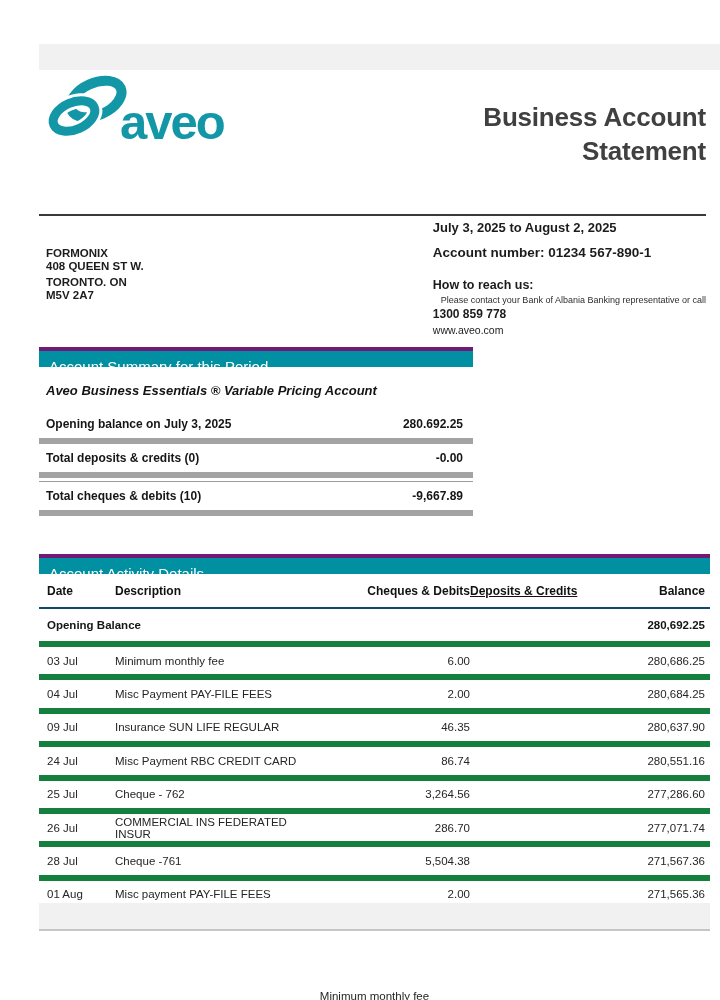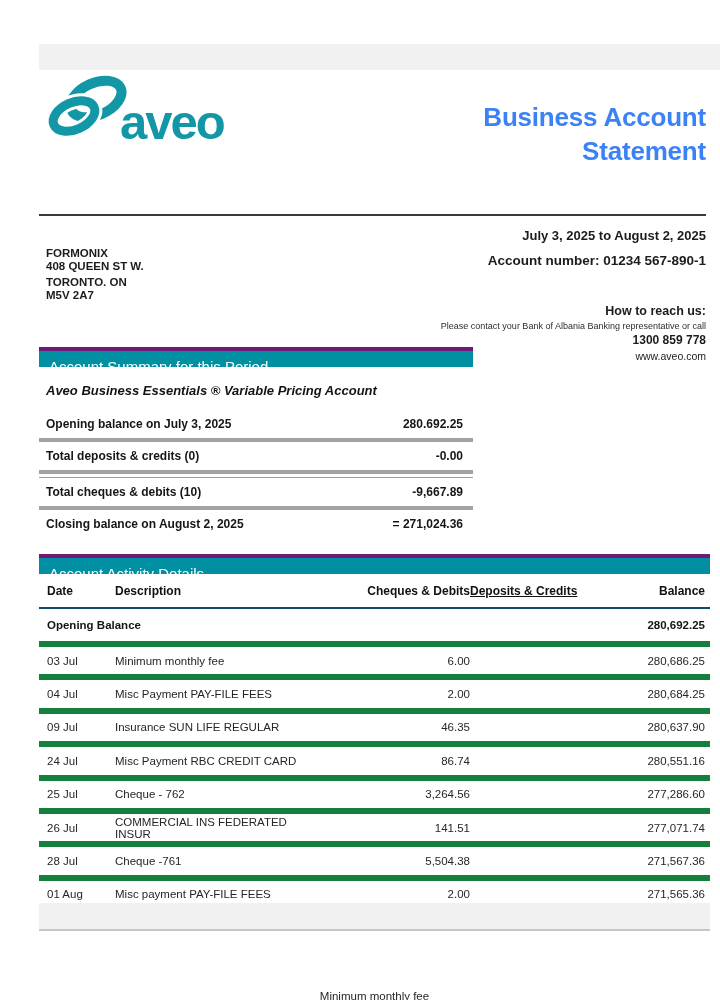--- a/index.html
+++ b/index.html
@@ -11,49 +11,49 @@
   .bottomband{position:absolute;left:39px;top:903px;width:671px;height:26px;background:#f1f1f1;
               border-bottom:2px solid #c6c6c6;}
 
   
   .logo{position:absolute;left:44px;top:74px;display:flex;align-items:flex-end;}
   .logo svg{display:block;}
   .logo-text{font-size:49px;font-weight:bold;color:#1397a7;letter-spacing:-2px;line-height:0.82;
              margin-left:-8px;}
 
   
-  .doc-title{position:absolute;right:14px;top:100px;text-align:right;color:#3b82f6;
+  .doc-title{position:absolute;right:14px;top:100px;text-align:right;color:#404040;
              font-size:26px;font-weight:bold;line-height:34px;letter-spacing:-0.2px;}
 
   
   .hdr-rule{position:absolute;left:39px;width:667px;top:214px;border-top:2px solid #3a3a3a;height:0;}
 
   
-  .hdr-right{position:absolute;right:14px;top:228px;text-align:right;}
+  .hdr-right{position:absolute;right:14px;top:220px;}
   .period{font-size:13px;font-weight:bold;}
   .acct-num{font-size:13.5px;font-weight:bold;margin-top:10px;}
-  .reach-title{font-size:12.5px;font-weight:bold;margin-top:36px;}
+  .reach-title{font-size:12.5px;font-weight:bold;margin-top:18px;}
   .reach-line{font-size:9px;color:#2e2e2e;margin-top:3px;margin-left:8px;}
   .reach-phone{font-size:12px;font-weight:bold;margin-top:2px;}
   .reach-web{font-size:10.5px;margin-top:3px;}
 
   
   .recipient{position:absolute;left:46px;top:247px;font-size:11.5px;font-weight:bold;line-height:13px;}
   .recipient .gap{margin-top:3px;}
 
   
   .tealbar{border-top:4px solid #701a75;background:#0090a1;color:#ffffff;
            font-size:15px;font-weight:normal;height:20px;line-height:31px;padding-left:10px;
            box-sizing:border-box;}
 
   
   .summary{position:absolute;left:39px;top:347px;width:434px;}
   .product{font-size:13px;font-weight:bold;margin:16px 0 12px 0;padding-left:7px;color:#141414;font-style:italic;}
   .sumrow{display:flex;justify-content:space-between;align-items:center;height:28px;
-          padding:0 10px 0 7px;font-size:12px;font-weight:bold;border-bottom:4px solid #a3a3a3;color:#161616;}
+          padding:0 10px 0 7px;font-size:12px;font-weight:bold;border-bottom:6px solid #a3a3a3;color:#161616;}
   .sumrow.dbl{border-top:1px solid #9c9c9c;margin-top:3px;}
   .sumrow.last{border-bottom:none;}
 
   
   .activity{position:absolute;left:39px;top:554px;width:671px;}
   .thead{display:flex;align-items:center;height:33px;border-bottom:2px solid #0c4a6e;
          font-size:12px;font-weight:bold;color:#111111;}
   .trow{display:flex;align-items:center;height:27.4px;border-bottom:6px solid #15803d;
         font-size:11.5px;color:#262626;}
   .trow.open{height:32px;font-weight:bold;color:#151515;}
@@ -115,24 +115,20 @@
       <span>280.692.25</span>
     </div>
     <div class="sumrow">
       <span>Total deposits &amp; credits (0)</span>
       <span>-0.00</span>
     </div>
     <div class="sumrow dbl">
       <span>Total cheques &amp; debits (10)</span>
       <span>-9,667.89</span>
     </div>
-    <div class="sumrow last">
-      <span>Closing balance on August 2, 2025</span>
-      <span>= 271,024.36</span>
-    </div>
   </div>
 
   <div class="activity">
     <div class="tealbar">Account Activity Details</div>
 
     <div class="thead">
       <span class="col-date">Date</span>
       <span class="col-desc">Description</span>
       <span class="col-debit">Cheques &amp; Debits</span>
       <span class="col-credit">Deposits &amp; Credits</span>
@@ -177,21 +173,21 @@
     <div class="trow">
       <span class="col-date">25 Jul</span>
       <span class="col-desc">Cheque - 762</span>
       <span class="col-debit">3,264.56</span>
       <span class="col-credit"></span>
       <span class="col-bal">277,286.60</span>
     </div>
     <div class="trow">
       <span class="col-date">26 Jul</span>
       <span class="col-desc">COMMERCIAL INS FEDERATED INSUR</span>
-      <span class="col-debit">141.51</span>
+      <span class="col-debit">286.70</span>
       <span class="col-credit"></span>
       <span class="col-bal">277,071.74</span>
     </div>
     <div class="trow">
       <span class="col-date">28 Jul</span>
       <span class="col-desc">Cheque -761</span>
       <span class="col-debit">5,504.38</span>
       <span class="col-credit"></span>
       <span class="col-bal">271,567.36</span>
     </div>

